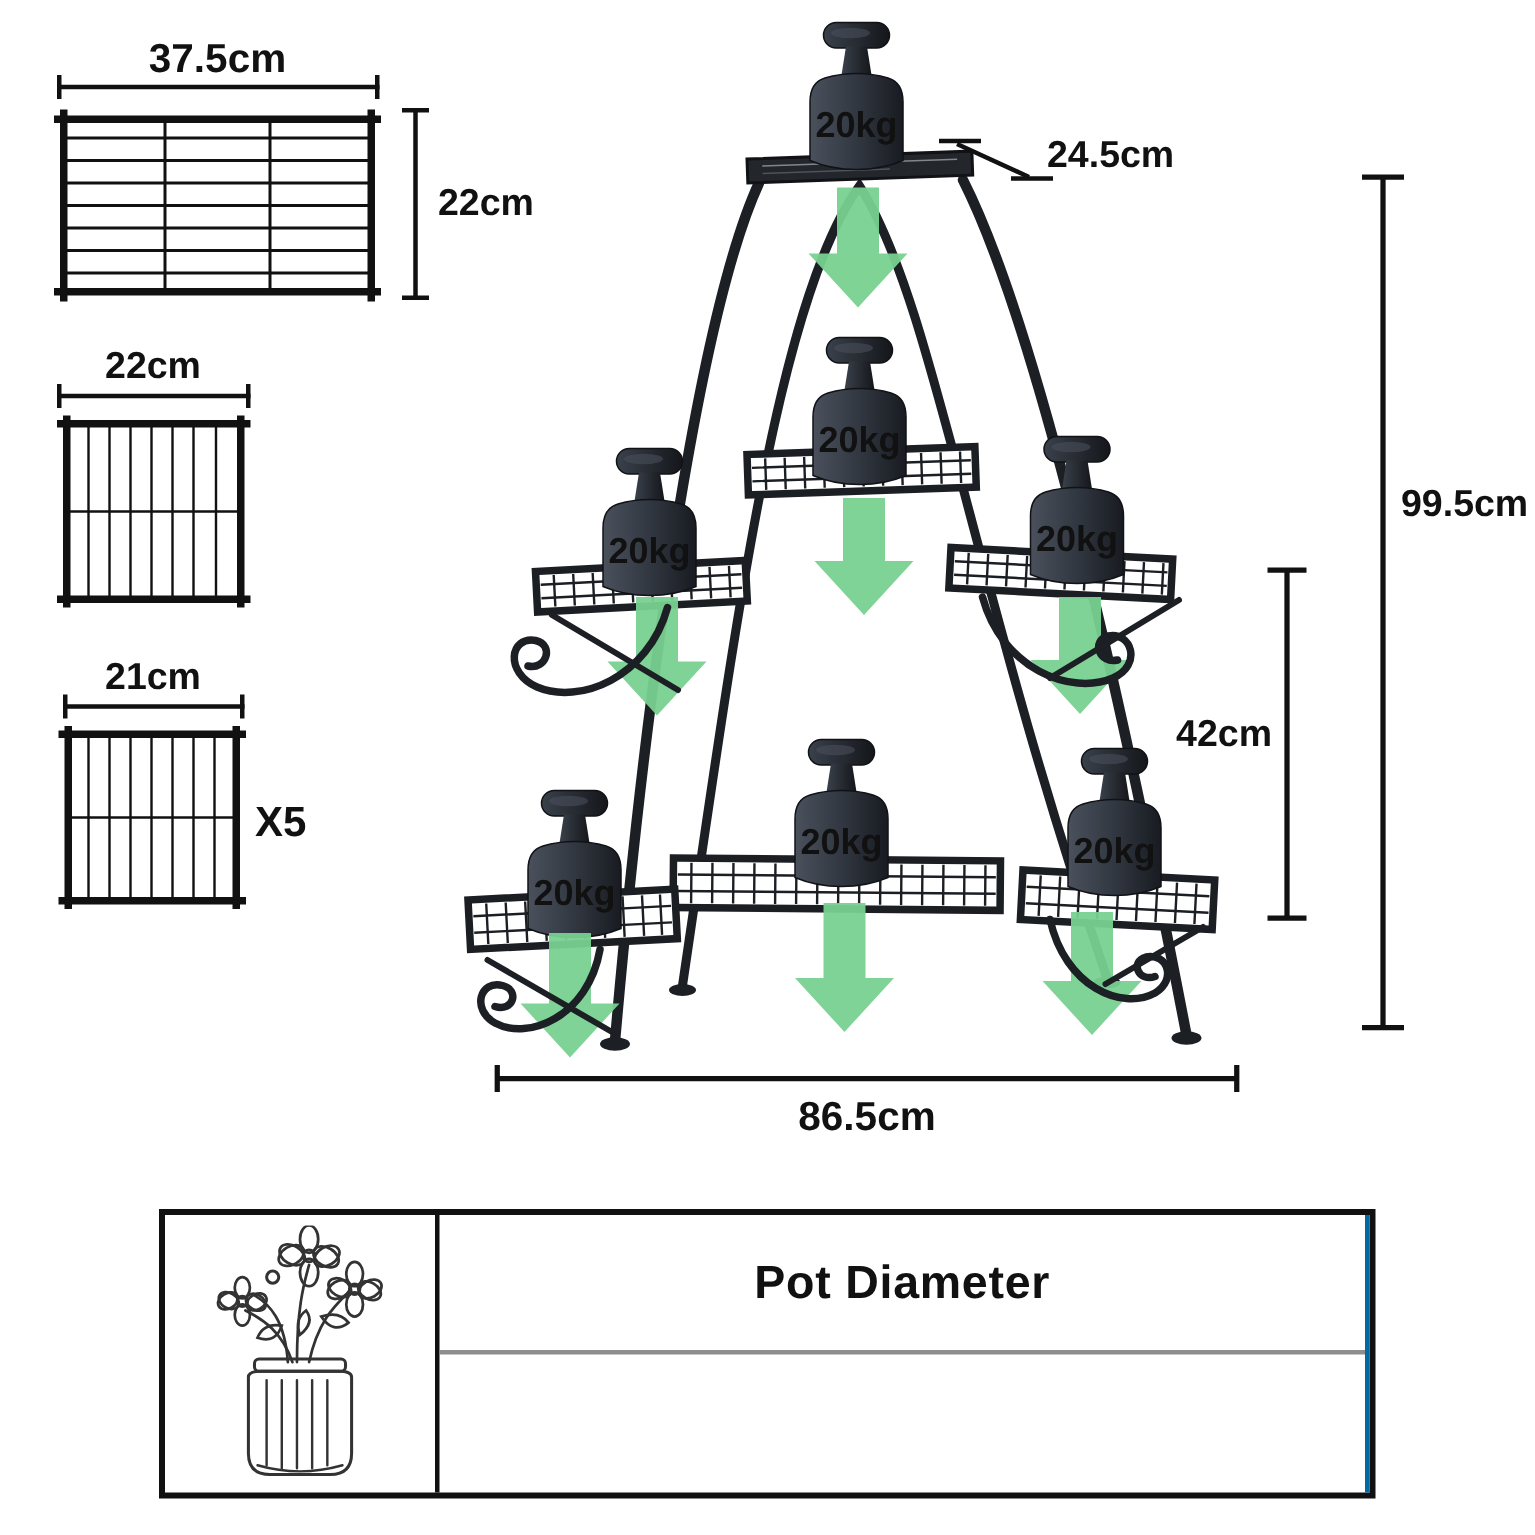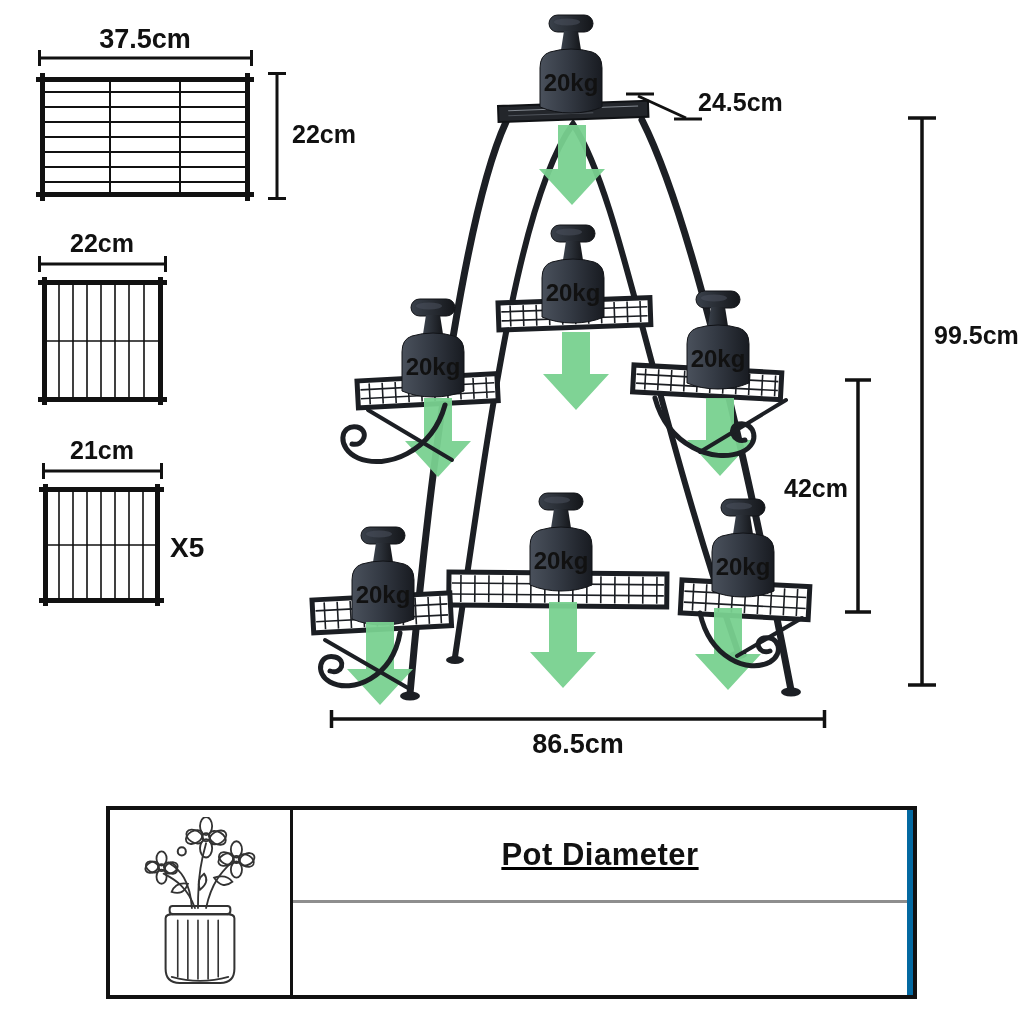--- a/index.html
+++ b/index.html
@@ -15,21 +15,21 @@
   
   .spec-table{
     position:absolute;left:106px;top:806px;width:811px;height:193px;
     border:4px solid #111111;box-sizing:border-box;display:flex;background:#ffffff;
   }
   .vase-cell{
     width:183px;flex:0 0 183px;border-right:3px solid #111111;
     display:flex;align-items:center;justify-content:center;box-sizing:border-box;
   }
   .spec-col{flex:1 1 0;display:flex;flex-direction:column;box-sizing:border-box;}
-  .spec-col.first{border-right:6px solid #0369a1;text-decoration:underline;}
+  .spec-col.first{border-right:3px solid #0369a1;}
   .spec-th{
     height:93px;flex:0 0 93px;border-bottom:3px solid #8E8E8E;
     display:flex;align-items:center;justify-content:center;
     font-size:31px;font-weight:bold;color:#111;box-sizing:border-box;letter-spacing:0.5px;
   }
   .spec-td{
     flex:1 1 auto;display:flex;align-items:center;justify-content:center;
     font-size:26px;font-weight:bold;color:#111;
   }
 </style>

